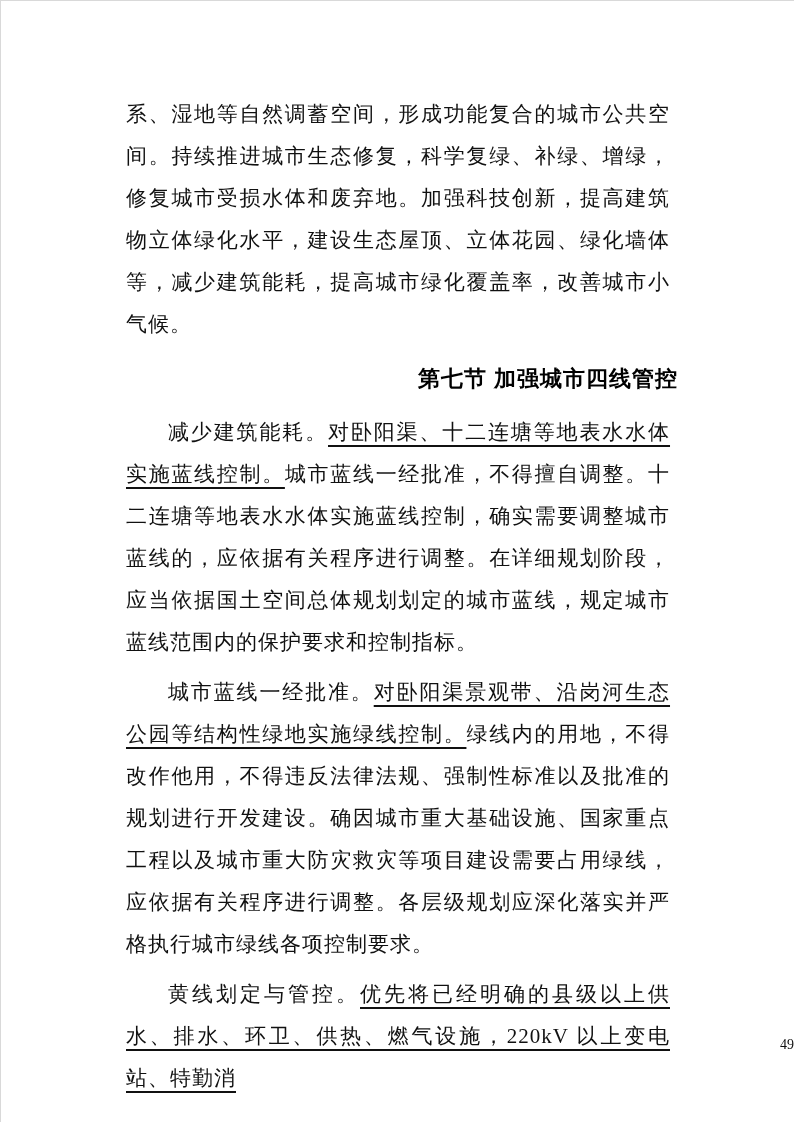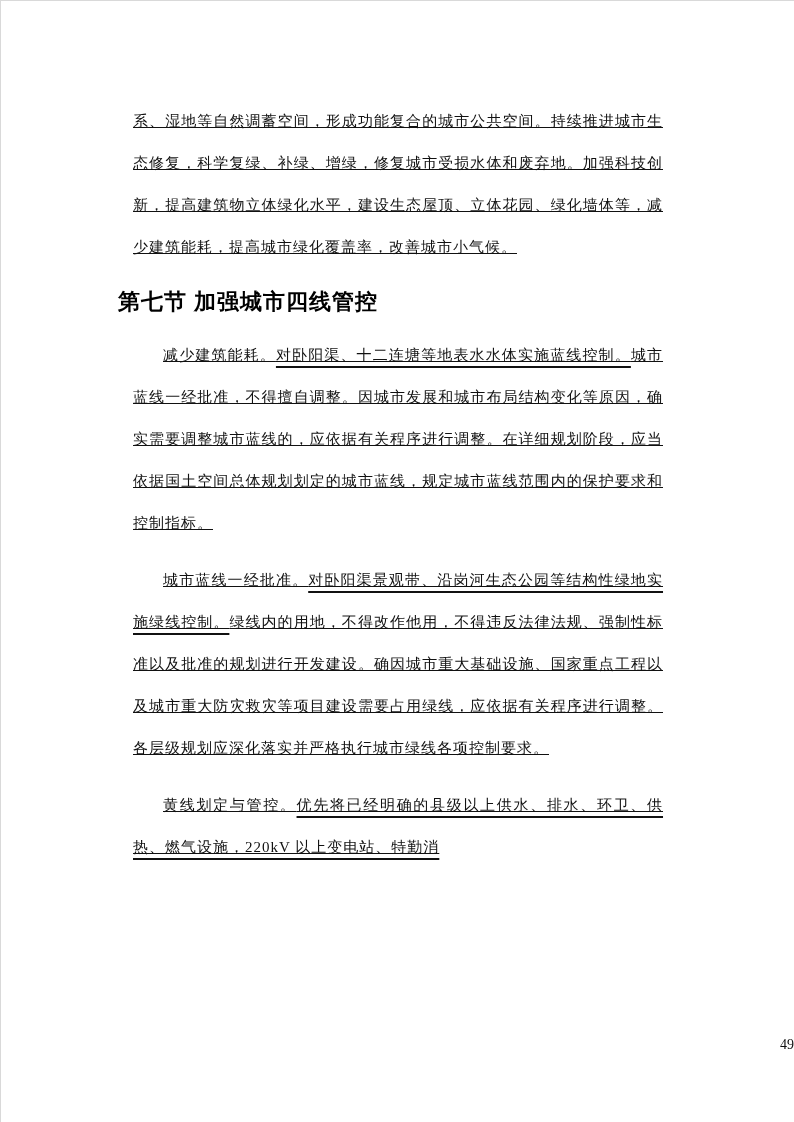--- a/index.html
+++ b/index.html
@@ -16,40 +16,39 @@
     border-top: 1px solid #d9d9d9;
     border-left: 1px solid #d9d9d9;
     font-family: "Liberation Serif", "DejaVu Serif", serif;
     color: #111111;
     overflow: hidden;
   }
   .content {
     padding: 84px 116px 0 117px;
   }
   p.body-text {
-    margin: 15px;
-    font-size: 15px;
+    margin: 8px;
+    font-size: 21px;
     line-height: 42px;
     letter-spacing: 1px;
     text-align: justify;
     text-justify: inter-character;
     word-break: break-all;
-    text-decoration: underline;
   }
   p.indent {
     text-indent: 2em;
   }
   h2.heading {
     margin: 19px 0 17px 0;
     font-family: "Liberation Sans", "DejaVu Sans", sans-serif;
     font-weight: 700;
     font-size: 22px;
     line-height: 30px;
     letter-spacing: 1px;
-    text-align: left;
+    text-align: right;
     color: #000000;
   }
   .u {
     text-decoration: underline;
     text-decoration-thickness: 1.5px;
     text-underline-offset: 6px;
   }
   .footer {
     position: absolute;
     left: 0;
@@ -66,21 +65,21 @@
 </head>
 <body>
 
 <div class="page">
   <div class="content">
 
     <p class="body-text">系、湿地等自然调蓄空间，形成功能复合的城市公共空间。持续推进城市生态修复，科学复绿、补绿、增绿，修复城市受损水体和废弃地。加强科技创新，提高建筑物立体绿化水平，建设生态屋顶、立体花园、绿化墙体等，减少建筑能耗，提高城市绿化覆盖率，改善城市小气候。</p>
 
     <h2 class="heading">第七节 加强城市四线管控</h2>
 
-    <p class="body-text indent"><span>减少建筑能耗。</span><span class="u">对卧阳渠、十二连塘等地表水水体实施蓝线控制。</span><span>城市蓝线一经批准，不得擅自调整。因城市发展和城市布局结构变化等原因，确实需要调整城市蓝线的，应依据有关程序进行调整。在详细规划阶段，应当依据国土空间总体规划划定的城市蓝线，规定城市蓝线范围内的保护要求和控制指标。</span></p>
+    <p class="body-text indent"><span>减少建筑能耗。</span><span class="u">对卧阳渠、十二连塘等地表水水体实施蓝线控制。</span><span>城市蓝线一经批准，不得擅自调整。十二连塘等地表水水体实施蓝线控制，确实需要调整城市蓝线的，应依据有关程序进行调整。在详细规划阶段，应当依据国土空间总体规划划定的城市蓝线，规定城市蓝线范围内的保护要求和控制指标。</span></p>
 
     <p class="body-text indent"><span>城市蓝线一经批准。</span><span class="u">对卧阳渠景观带、沿岗河生态公园等结构性绿地实施绿线控制。</span><span>绿线内的用地，不得改作他用，不得违反法律法规、强制性标准以及批准的规划进行开发建设。确因城市重大基础设施、国家重点工程以及城市重大防灾救灾等项目建设需要占用绿线，应依据有关程序进行调整。各层级规划应深化落实并严格执行城市绿线各项控制要求。</span></p>
 
     <p class="body-text indent"><span>黄线划定与管控。</span><span class="u">优先将已经明确的县级以上供水、排水、环卫、供热、燃气设施，220kV 以上变电站、特勤消</span></p>
 
   </div>
 
   <div class="footer">
     <span>49</span>
   </div>

